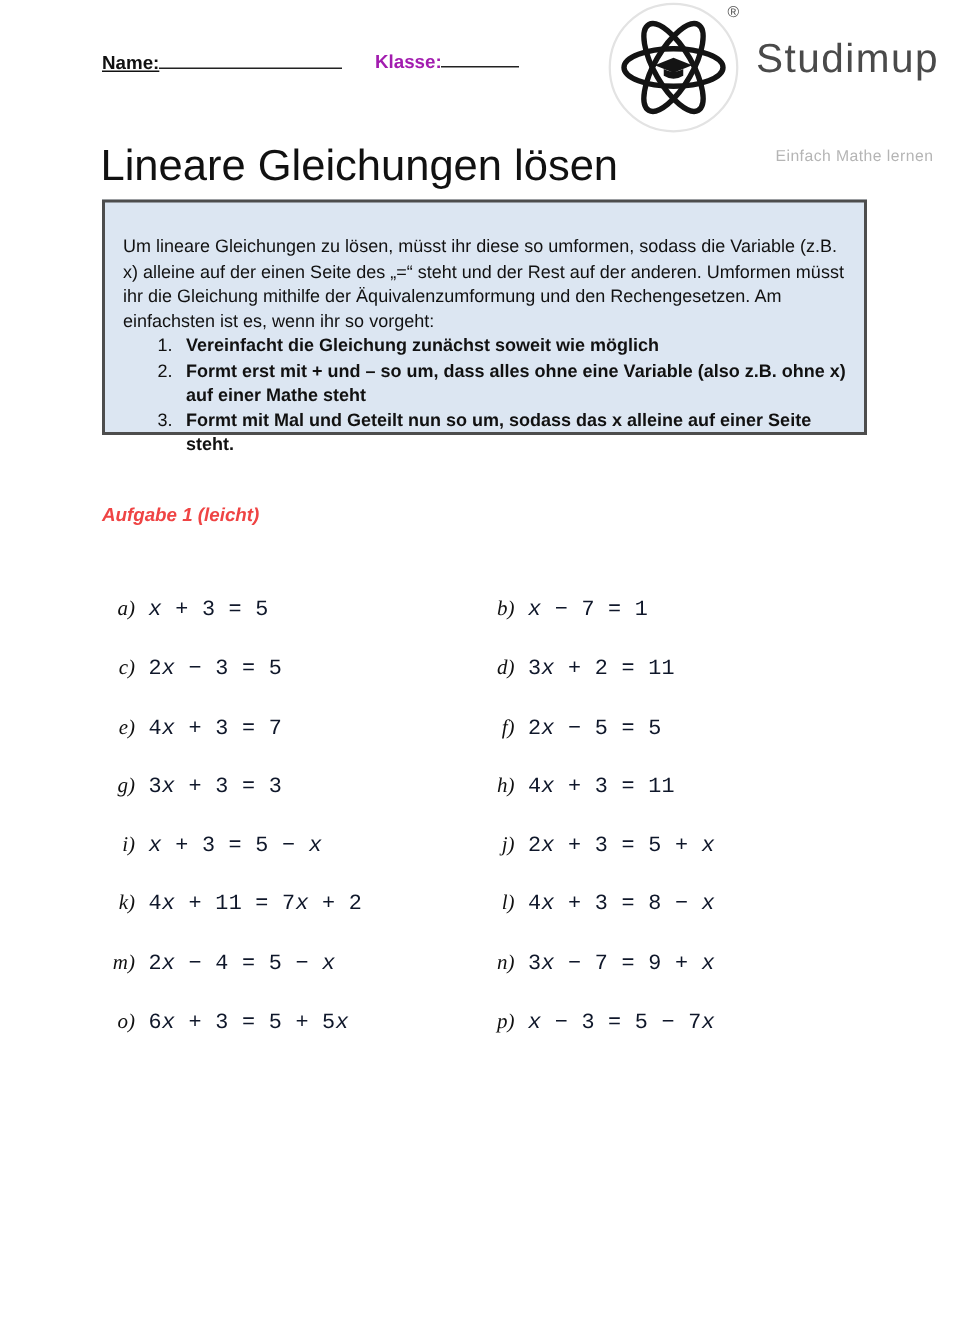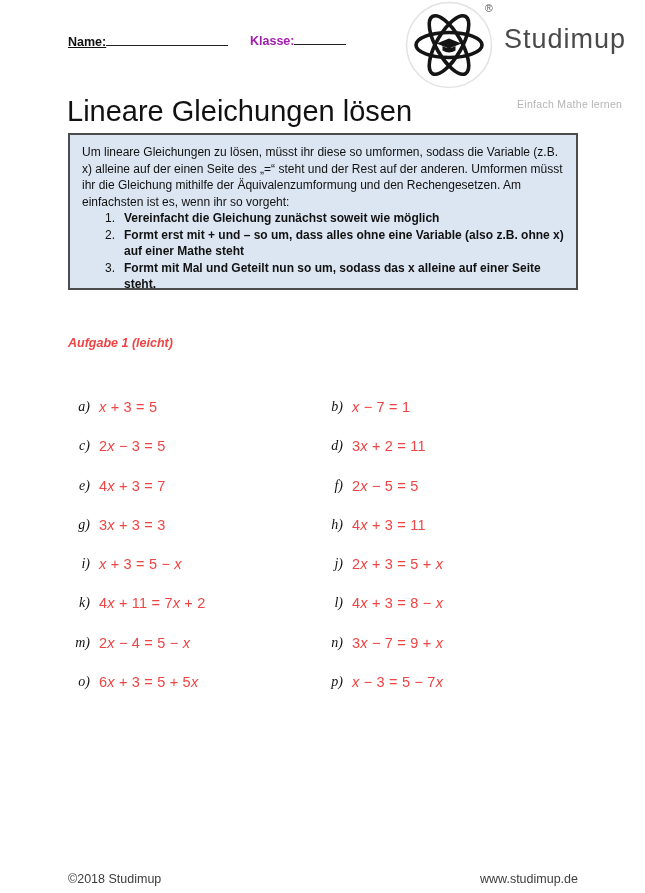--- a/index.html
+++ b/index.html
@@ -29,21 +29,21 @@
 
   
   .page-title { position: absolute; left: 67px; top: 76px; font-size: 29px; font-weight: 300; color: #111; }
 
   
   .info-box {
     position: absolute; left: 68px; top: 133px; width: 510px; height: 157px;
     box-sizing: border-box;
     background: #dce6f2;
     border: 2px solid #4d4d4d;
-    padding: 9px 12px 0 12px;
+    padding: 21px 12px 0 12px;
     font-size: 12px; line-height: 16.5px; color: #111;
   }
   .steps { margin: 0; padding: 0; }
   .step { display: flex; }
   .step-num { flex: 0 0 18px; margin-left: 15px; text-align: right; padding-right: 9px; }
   .step-text { flex: 1; font-weight: bold; }
 
   
   .task-heading { position: absolute; left: 68px; top: 336px; font-size: 12.5px; font-style: italic; font-weight: 600; color: #ef4444; }
   .instruction { position: absolute; left: 68px; top: 363px; font-size: 12.5px; color: #111; }
@@ -53,21 +53,21 @@
     display: grid;
     grid-template-columns: 253px 235px;
     grid-auto-rows: 39.3px;
   }
   .eq-item { display: flex; align-items: flex-start; }
   .eq-label {
     flex: 0 0 20px; text-align: right; margin-right: 9px;
     font-family: "Liberation Serif", serif; font-style: italic; font-size: 14px; color: #111;
   }
   .eq-text {
-    font-family: Liberation Sans, sans-serif; font-size: 14.5px; letter-spacing: 0.2px; color: #ef4444;
+    font-family: Liberation Mono, monospace; font-size: 14.5px; letter-spacing: 0.2px; color: #0f172a;
     white-space: nowrap;
   }
   .eq-text i { font-style: italic; }
 
   
   .footer {
     position: absolute; left: 68px; top: 872px; width: 510px;
     display: flex; justify-content: space-between;
     font-size: 12.5px; color: #3d3d3d;
   }
@@ -186,18 +186,14 @@
     <div class="eq-item">
         <span class="eq-label">o)</span>
         <span class="eq-text">6<i>x</i> + 3 = 5 + 5<i>x</i></span>
       </div>
     <div class="eq-item">
         <span class="eq-label">p)</span>
         <span class="eq-text"><i>x</i> − 3 = 5 − 7<i>x</i></span>
       </div>
   </div>
 
-  <div class="footer">
-    <span>©2018 Studimup</span>
-    <span>www.studimup.de</span>
-  </div>
 
 </div>
 
 </body></html>

